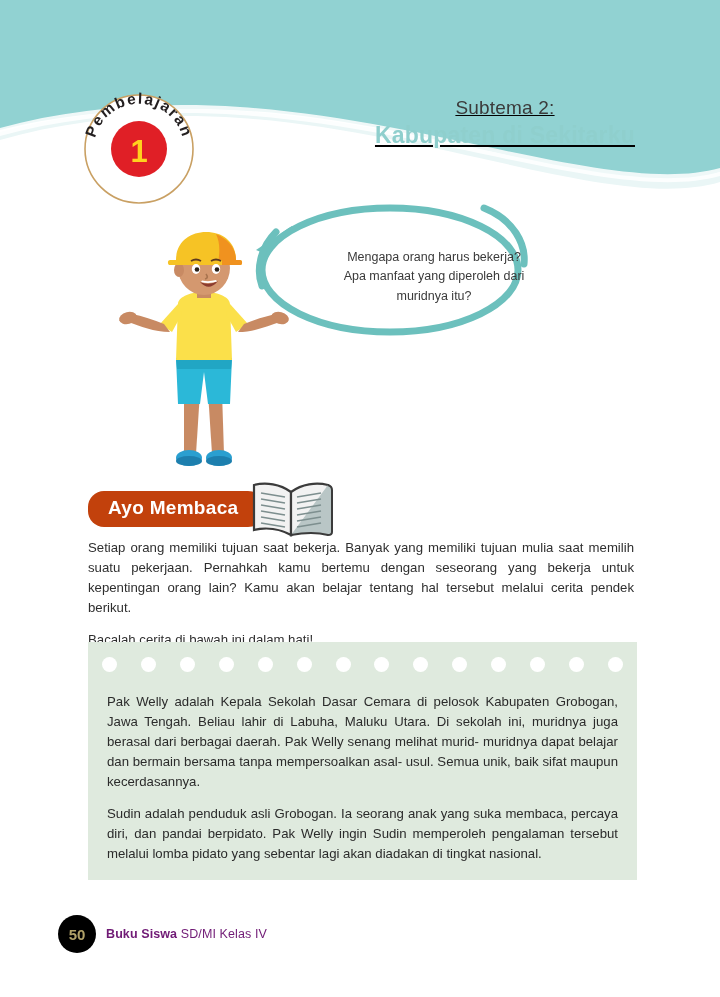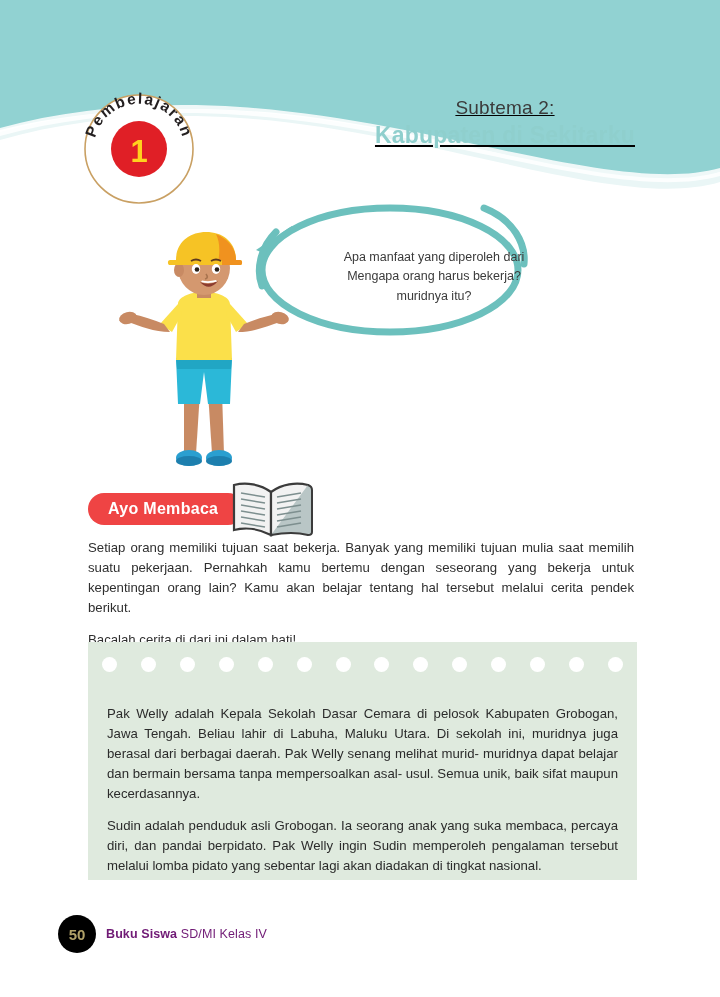--- a/index.html
+++ b/index.html
@@ -92,23 +92,23 @@
 
   
   .ayo-wrap {
     position: absolute;
     left: 88px;
     top: 478px;
     display: flex;
     align-items: center;
   }
   .ayo-pill {
-    background: #ef4444;
+    background: #c2410c;
     color: #ffffff;
-    font-size: 16px;
+    font-size: 19px;
     font-weight: bold;
     border-radius: 16px;
     padding: 6px 26px 7px 20px;
     letter-spacing: 0.3px;
     line-height: 1.2;
     position: relative;
     z-index: 1;
   }
   .book-icon {
     margin-left: -16px;
@@ -162,21 +162,21 @@
     background: #ffffff;
     flex: 0 0 auto;
   }
   .story-text {
     position: absolute;
     left: 19px;
     top: 50px;
     width: 511px;
   }
   .story-text p {
-    margin: 12px 0 12px 0;
+    margin: 0 0 12px 0;
     font-size: 13.2px;
     line-height: 1.52;
     color: #2b2b2b;
     text-align: justify;
   }
   .story-text p:last-child { margin-bottom: 0; }
 
   
   .footer {
     position: absolute;
@@ -297,22 +297,22 @@
   </svg>
 
   <svg class="bubble" viewBox="0 0 300 160" aria-hidden="true">
     <path d="M60,36 L24,60 L62,76 Z" fill="#6cc0bd"></path>
     <ellipse cx="158" cy="80" rx="128" ry="62" fill="#ffffff" stroke="#6cc0bd" stroke-width="7"></ellipse>
     <path d="M252,18 C282,30 294,54 292,74" stroke="#6cc0bd" stroke-width="7" fill="none" stroke-linecap="round"></path>
     <path d="M30,96 C24,80 28,58 44,42" stroke="#6cc0bd" stroke-width="7" fill="none" stroke-linecap="round"></path>
     <ellipse cx="158" cy="80" rx="120" ry="55" fill="#ffffff"></ellipse>
   </svg>
   <div class="bubble-text">
+    <div>Mengapa orang harus bekerja?</div>
     <div>Apa manfaat yang diperoleh dari</div>
-    <div>Mengapa orang harus bekerja?</div>
     <div>muridnya itu?</div>
   </div>
 
   <div class="ayo-wrap">
     <div class="ayo-pill">Ayo Membaca</div>
     <svg class="book-icon" width="86" height="62" viewBox="0 0 86 62" aria-hidden="true">
       <path d="M43,14 C32,6 18,4 6,7 L6,52 C18,49 32,51 43,57 Z" fill="#f2f2f2" stroke="#3b3b3b" stroke-width="2.2"></path>
       <path d="M43,14 C54,6 68,4 80,7 L80,52 C68,49 54,51 43,57 Z" fill="#f2f2f2" stroke="#3b3b3b" stroke-width="2.2"></path>
       <path d="M43,14 L43,57" stroke="#3b3b3b" stroke-width="2"></path>
       <path d="M80,7 C83,8 84,10 84,12 L84,54 C84,56 82,57 80,57 C68,54 54,55 43,57" fill="#b9c6c6" stroke="#3b3b3b" stroke-width="2"></path>
@@ -328,21 +328,21 @@
         <path d="M49,31 L73,27"></path>
           <path d="M49,37 L73,33"></path>
         <path d="M49,43 L73,39"></path>
           <path d="M49,49 L73,45"></path>
       </g>
     </svg>
   </div>
 
   <div class="body-text">
     <p>Setiap orang memiliki tujuan saat bekerja. Banyak yang memiliki tujuan mulia saat memilih suatu pekerjaan. Pernahkah kamu bertemu dengan seseorang yang bekerja untuk kepentingan orang lain? Kamu akan belajar tentang hal tersebut melalui cerita pendek berikut.</p>
-    <p class="no-justify">Bacalah cerita di dari ini dalam hati!</p>
+    <p class="no-justify">Bacalah cerita di bawah ini dalam hati!</p>
   </div>
 
   <div class="story-box">
     <div class="dots-row">
       <span class="dot"></span>
       <span class="dot"></span>
       <span class="dot"></span>
       <span class="dot"></span>
       <span class="dot"></span>
       <span class="dot"></span>

